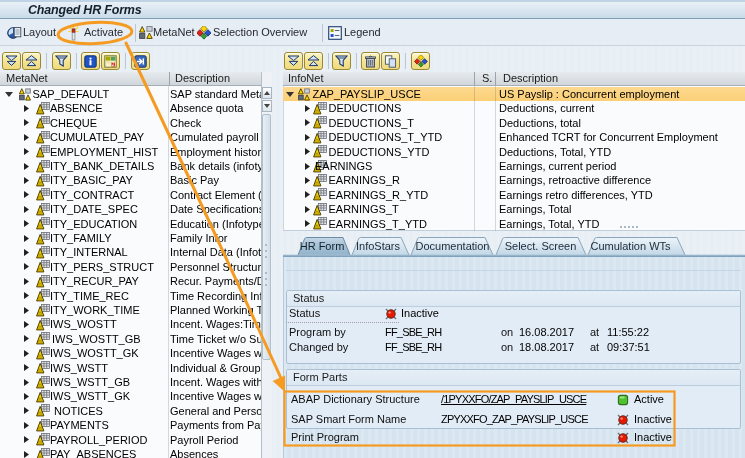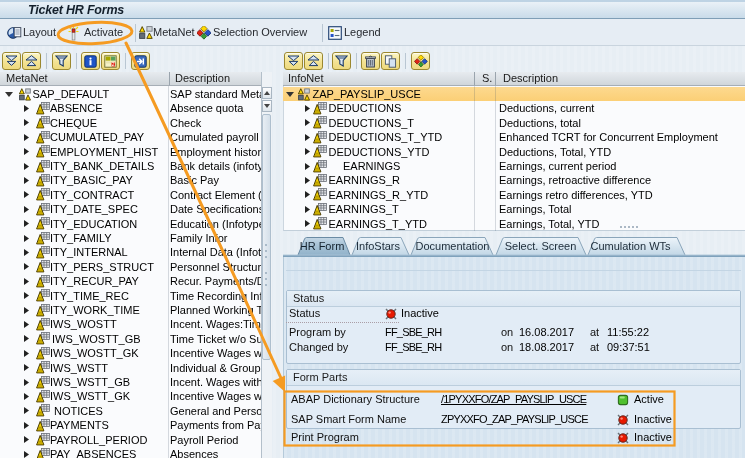--- a/index.html
+++ b/index.html
@@ -26,21 +26,21 @@
 .colsep{position:absolute;width:1px;background:rgba(60,80,100,0.20)}
 .gbox{position:absolute;background:#e2ecf6;border:1px solid #a9bfd2;border-radius:2px}
 .ghead{position:absolute;left:0;top:0;right:0;height:15px;border-bottom:1px solid #bccedd;
  background:linear-gradient(#e6eff7,#dbe7f2);color:#1c1c1c;padding-left:6px;line-height:15px}
 .fl{position:absolute;white-space:nowrap;color:#101010}
 .fv{position:absolute;white-space:nowrap;color:#000}
 .tt{letter-spacing:-0.8px}
 </style></head><body>
 
 <div id="title">
-    <span>Ticket HR Forms</span>
+    <span>Changed HR Forms</span>
   </div>
 <div class="abs" style="left:0;top:0;width:745px;height:1.5px;background:#bed3e4"></div>
 <div class="stripes" id="tb1"></div>
 <svg class="abs" style="left:7px;top:26px" width="15" height="14" viewBox="0 0 15 14">
 <circle cx="6" cy="7" r="5.3" fill="#2b5aa8" stroke="#16325e" stroke-width="1"></circle>
 <path d="M6,7 L6,2 A5 5 0 0 0 2,9 Z" fill="#cfe0f2"></path>
 <rect x="7.2" y="1.6" width="6.6" height="9.2" fill="#f2f6fa" stroke="#3a465a" stroke-width="0.9"></rect>
 <line x1="8.4" y1="4" x2="12.6" y2="4" stroke="#6a7890" stroke-width="0.8"></line>
 <line x1="8.4" y1="6" x2="12.6" y2="6" stroke="#6a7890" stroke-width="0.8"></line>
 <line x1="8.4" y1="8" x2="12.6" y2="8" stroke="#6a7890" stroke-width="0.8"></line>
@@ -679,20 +679,21 @@
     <svg class="abs" style="left:2.5px;top:4.5px" width="8" height="5" viewBox="0 0 8 5">
       <path d="M0,0 H8 L4,5 Z" fill="#333"></path>
     </svg>
     <svg class="abs" style="left:15px;top:0.5px" width="12" height="13" viewBox="0 0 12 13">
       <rect x="6.7" y="0.9" width="4.6" height="4.2" fill="#cdd2d8" stroke="#74797f" stroke-width="0.9"></rect>
       <rect x="0.6" y="7.4" width="4.6" height="4.4" fill="#636c76" stroke="#3c444c" stroke-width="0.9"></rect>
       <path d="M0.4,5.9 L2.8,0.7 L5.3,5.9 Z" fill="#f6d400" stroke="#4a3c00" stroke-width="0.9"></path>
       <path d="M6.6,12.1 L9,6.9 L11.5,12.1 Z" fill="#f6d400" stroke="#4a3c00" stroke-width="0.9"></path>
     </svg>
     <div class="abs tname" style="left:29.5px">ZAP_PAYSLIP_USCE</div>
+    <div class="abs tdesc" style="left:216px;width:246px">US Payslip : Concurrent employment</div>
   </div>
 <div class="trow" style="left:283px;top:101.4px;height:14.40px;width:462px">
     <svg class="abs" style="left:21.5px;top:3.5px" width="5" height="7" viewBox="0 0 5 7">
       <path d="M0,0 L5,3.5 L0,7 Z" fill="#222"></path>
     </svg>
     <svg class="abs" style="left:29.5px;top:0.5px" width="14" height="13" viewBox="0 0 14 13">
       <g stroke="#6a6f76" stroke-width="0.8" fill="#e8eaee">
         <rect x="5.4" y="0.4" width="8" height="7"></rect>
         <line x1="8" y1="0.4" x2="8" y2="7.4"></line>
         <line x1="10.7" y1="0.4" x2="10.7" y2="7.4"></line>
@@ -767,21 +768,21 @@
       <g stroke="#6a6f76" stroke-width="0.8" fill="#e8eaee">
         <rect x="5.4" y="0.4" width="8" height="7"></rect>
         <line x1="8" y1="0.4" x2="8" y2="7.4"></line>
         <line x1="10.7" y1="0.4" x2="10.7" y2="7.4"></line>
         <line x1="5.4" y1="2.7" x2="13.4" y2="2.7"></line>
         <line x1="5.4" y1="5" x2="13.4" y2="5"></line>
       </g>
       <path d="M0.6,11.9 L4.2,2.4 L7.9,11.9 Z" fill="#f6d400" stroke="#4a3c00" stroke-width="1"></path>
       <path d="M2.6,8.2 L5.8,8.2 M1.9,10 L6.5,10" stroke="#7a6400" stroke-width="0.7"></path>
     </svg>
-    <div class="abs tname" style="left:60px">EARNINGS</div>
+    <div class="abs tname" style="left:32px">EARNINGS</div>
     <div class="abs tdesc" style="left:216px;width:246px">Earnings, current period</div>
   </div>
 <div class="trow" style="left:283px;top:173.4px;height:14.40px;width:462px">
     <svg class="abs" style="left:21.5px;top:3.5px" width="5" height="7" viewBox="0 0 5 7">
       <path d="M0,0 L5,3.5 L0,7 Z" fill="#222"></path>
     </svg>
     <svg class="abs" style="left:29.5px;top:0.5px" width="14" height="13" viewBox="0 0 14 13">
       <g stroke="#6a6f76" stroke-width="0.8" fill="#e8eaee">
         <rect x="5.4" y="0.4" width="8" height="7"></rect>
         <line x1="8" y1="0.4" x2="8" y2="7.4"></line>

